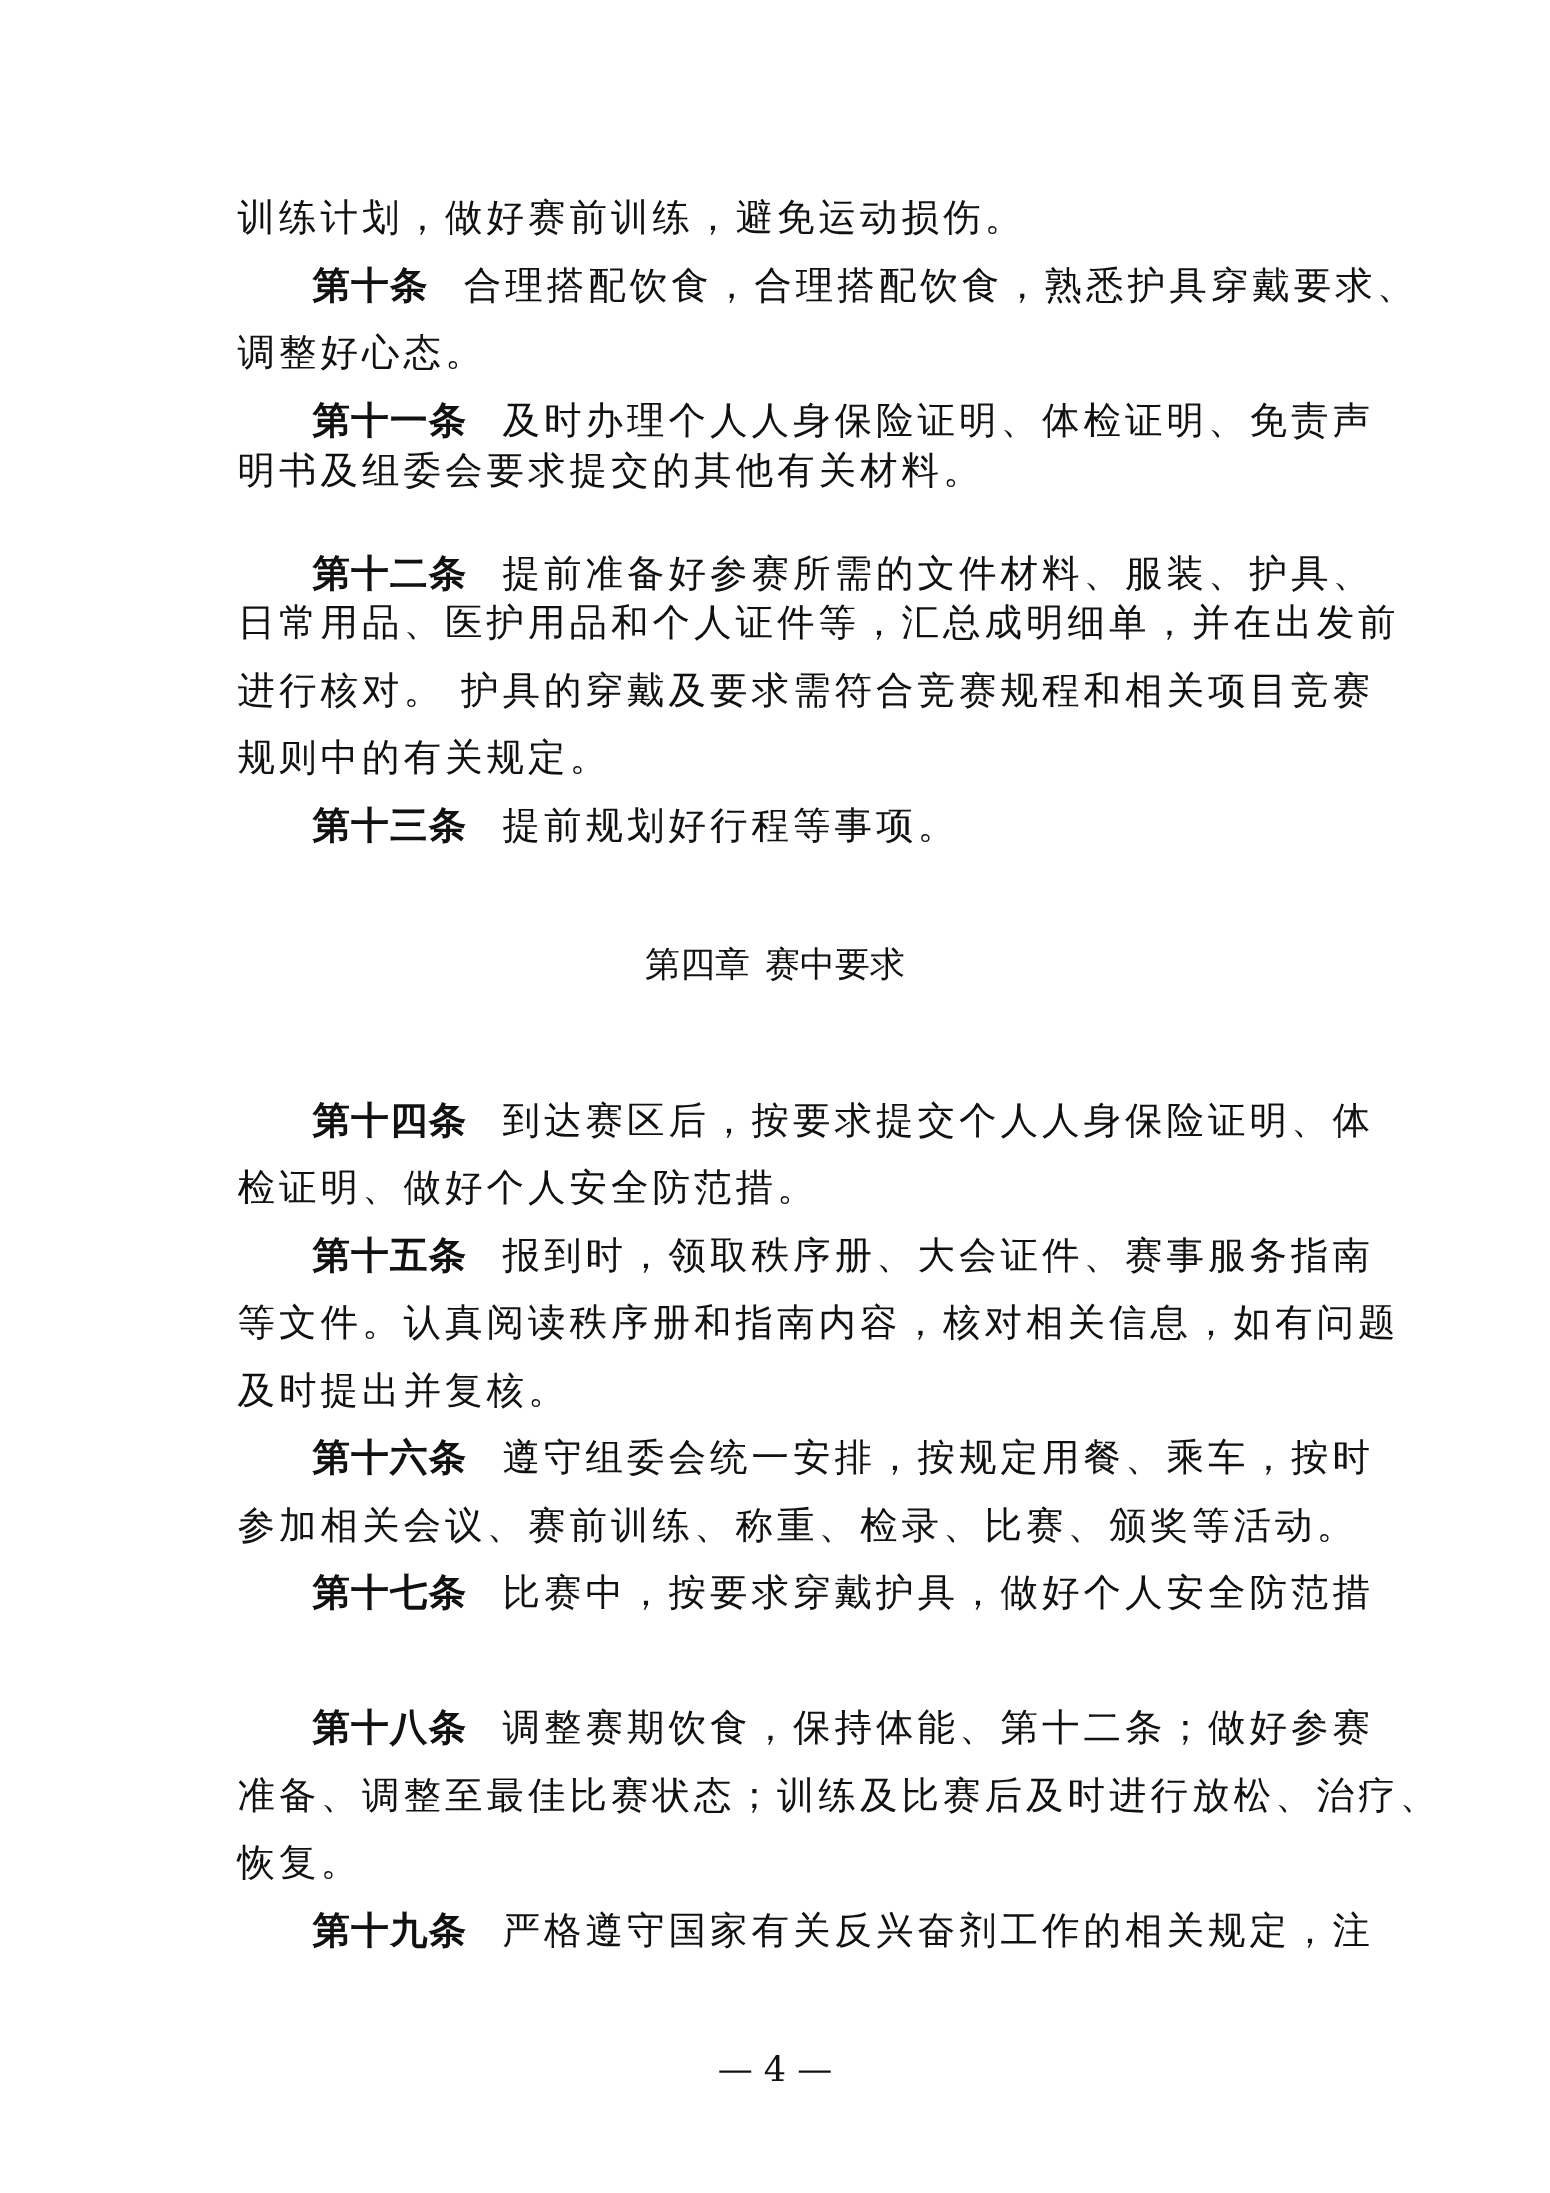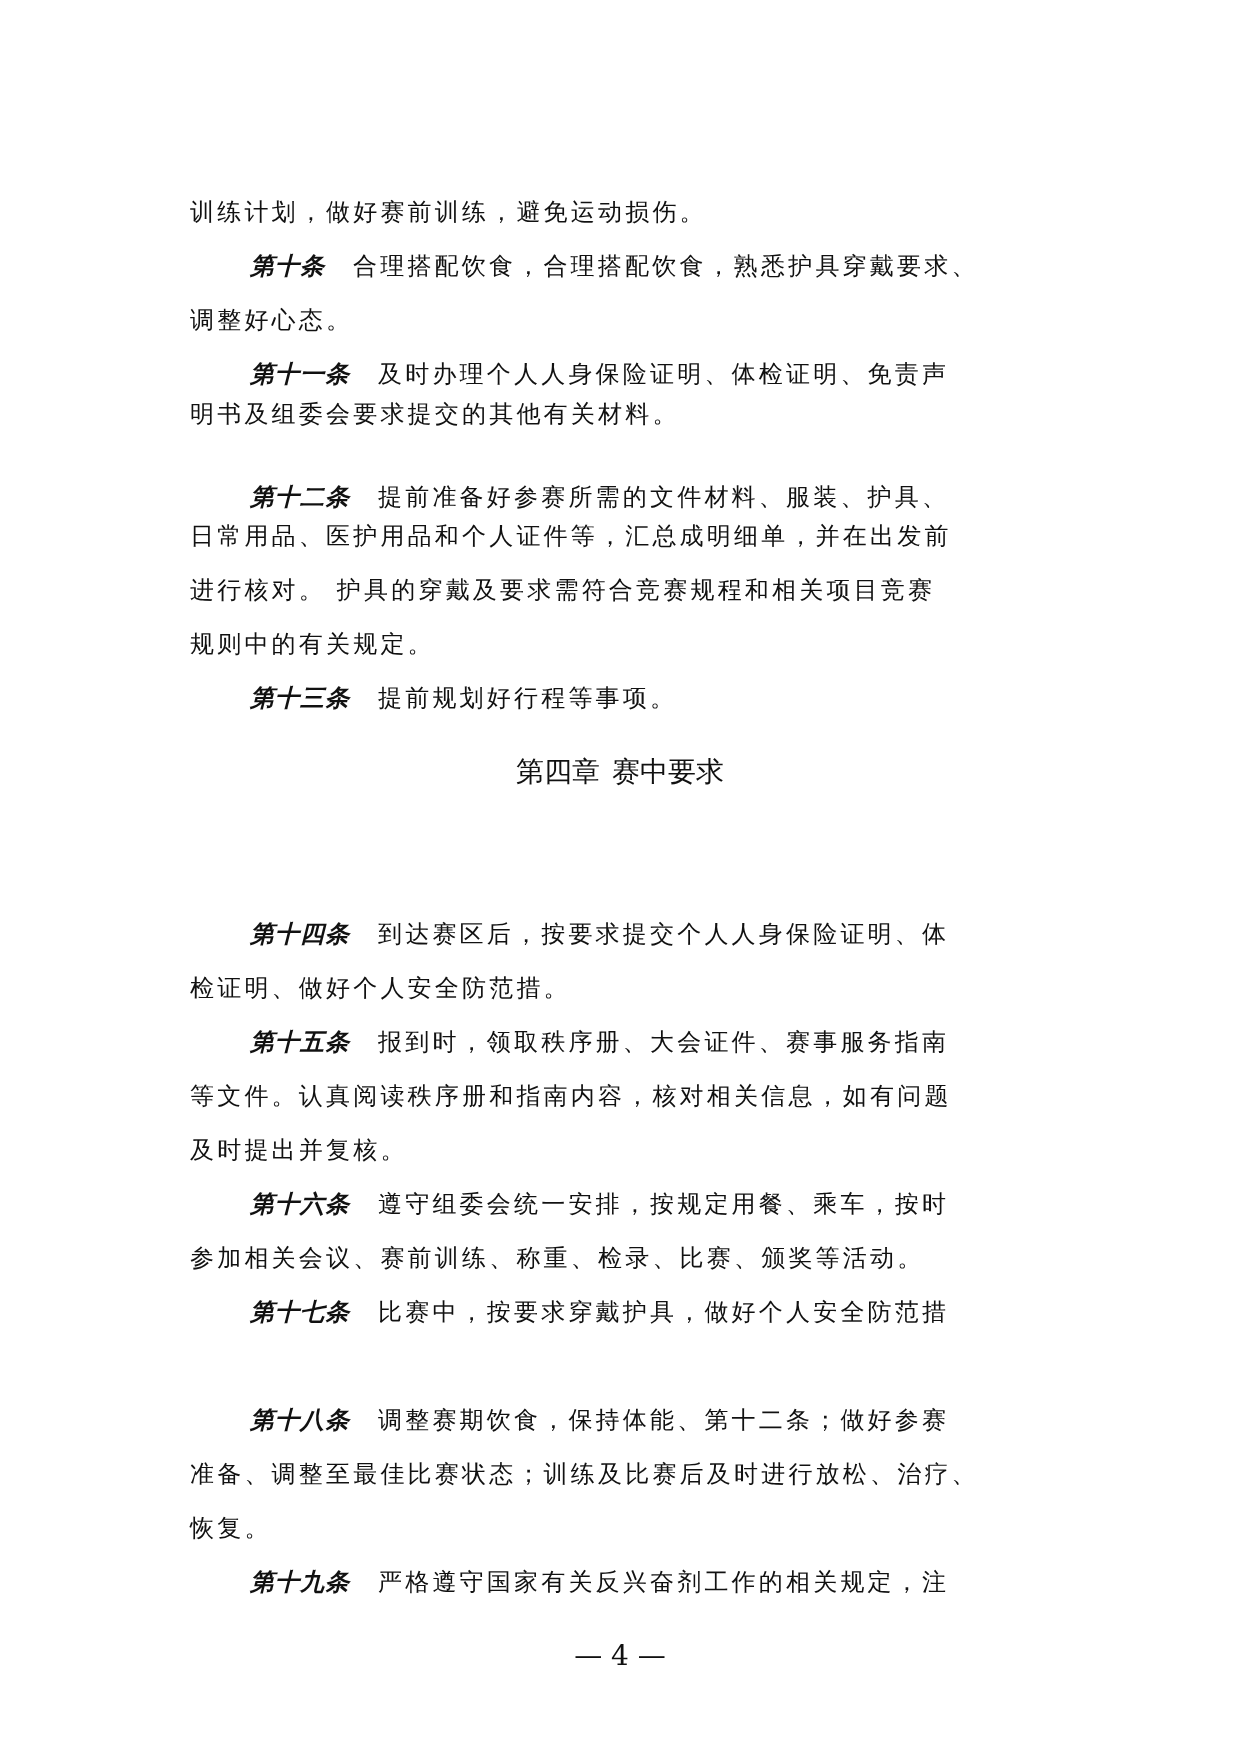--- a/index.html
+++ b/index.html
@@ -1,23 +1,23 @@
 <!DOCTYPE html>
 <html><head>
 <meta charset="utf-8">
 <style>
   html, body { margin: 0; padding: 0; background: #ffffff; }
   body { width: 1240px; height: 1754px; position: relative; overflow: hidden;
          font-family: "DejaVu Serif", "Liberation Serif", serif; color: #111111; }
   .page { position: absolute; left: 0; top: 0; width: 1240px; height: 1754px; background: #fff; }
-  .line { position: absolute; left: 190px; width: 860px; font-size: 24px; line-height: 40px;
-          white-space: nowrap; letter-spacing: 3.2px; margin-top: 37px; }
+  .line { position: absolute; left: 190px; width: 860px; font-size: 30px; line-height: 40px;
+          white-space: nowrap; letter-spacing: 3.2px; }
   .indent { left: 250px; width: 800px; }
   .article-label { font-family: "DejaVu Sans", "Liberation Sans", sans-serif; font-weight: bold;
-                   letter-spacing: 1px; margin-right: 28px; font-style: italic; }
+                   letter-spacing: 1px; margin-right: 28px; }
   .chapter { position: absolute; left: 0; width: 1240px; text-align: center; top: 752px;
              font-family: "DejaVu Sans", "Liberation Sans", sans-serif; font-size: 28px;
              line-height: 40px; }
   .chapter span { margin: 0 6px; }
   .page-number { position: absolute; left: 0; width: 1240px; top: 1636px; text-align: center;
                  font-size: 28px; line-height: 40px; font-family: "DejaVu Serif", serif; }
 </style>
 </head>
 <body>
 

